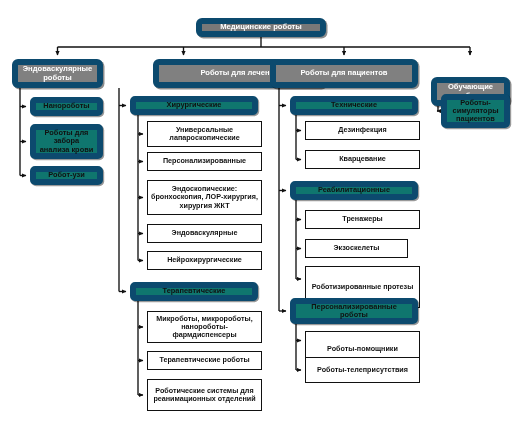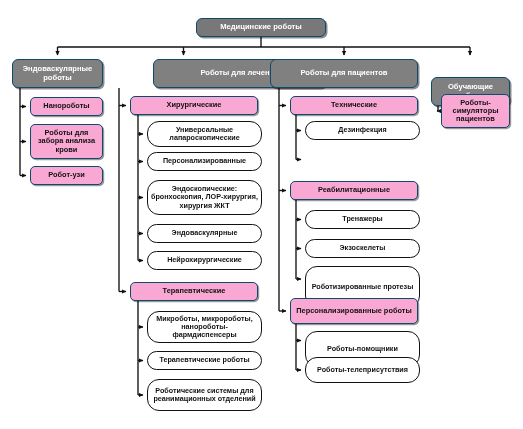--- a/index.html
+++ b/index.html
@@ -23,21 +23,21 @@
     height: 429px;
     pointer-events: none;
   }
   .node {
     position: absolute;
     box-sizing: border-box;
     display: flex;
     align-items: center;
     justify-content: center;
     text-align: center;
-    border: 1px solid #0c4a6e;
+    border: 6px solid #0c4a6e;
     border-radius: 5px;
     line-height: 1.12;
     padding: 1px 2px;
     z-index: 2;
   }
   .node.root {
     background: #787878;
     color: #ffffff;
     font-weight: bold;
     font-size: 7.6px;
@@ -46,33 +46,33 @@
   }
   .node.cat {
     background: #808080;
     color: #ffffff;
     font-weight: bold;
     font-size: 7.6px;
     border-radius: 6px;
     box-shadow: 1.5px 1.5px 0 rgba(0,0,0,0.45);
   }
   .node.group {
-    background: #f9a8d4;
+    background: #0f766e;
     color: #111111;
     font-weight: bold;
     font-size: 7.4px;
     border-radius: 5px;
     box-shadow: 1.2px 1.2px 0 rgba(0,0,0,0.4);
   }
   .node.leaf {
     background: #ffffff;
     color: #111111;
     font-weight: bold;
     font-size: 7.2px;
-    border-radius: 12px;
+    border-radius: 0;
     border: 1.2px solid #111111;
   }
   .node span {
     display: block;
     width: 100%;
   }
 </style>
 </head>
 <body>
 
@@ -192,27 +192,30 @@
 
   <div class="node cat" style="left:270px; top:59px; width:148px; height:29px;">
     <span>Роботы для пациентов</span>
   </div>
   <div class="node group" style="left:290px; top:96px; width:128px; height:19px;">
     <span>Технические</span>
   </div>
   <div class="node leaf" style="left:305px; top:121px; width:115px; height:19px;">
     <span>Дезинфекция</span>
   </div>
+  <div class="node leaf" style="left:305px; top:150px; width:115px; height:19px;">
+    <span>Кварцевание</span>
+  </div>
   <div class="node group" style="left:290px; top:181px; width:128px; height:19px;">
     <span>Реабилитационные</span>
   </div>
   <div class="node leaf" style="left:305px; top:210px; width:115px; height:19px;">
     <span>Тренажеры</span>
   </div>
-  <div class="node leaf" style="left:305px; top:239px; width:115px; height:19px;">
+  <div class="node leaf" style="left:305px; top:239px; width:103px; height:19px;">
     <span>Экзоскелеты</span>
   </div>
   <div class="node leaf" style="left:305px; top:266px; width:115px; height:42px;">
     <span>Роботизированные протезы</span>
   </div>
   <div class="node group" style="left:290px; top:298px; width:128px; height:26px;">
     <span>Персонализированные роботы</span>
   </div>
   <div class="node leaf" style="left:305px; top:331px; width:115px; height:36px;">
     <span>Роботы-помощники</span>

